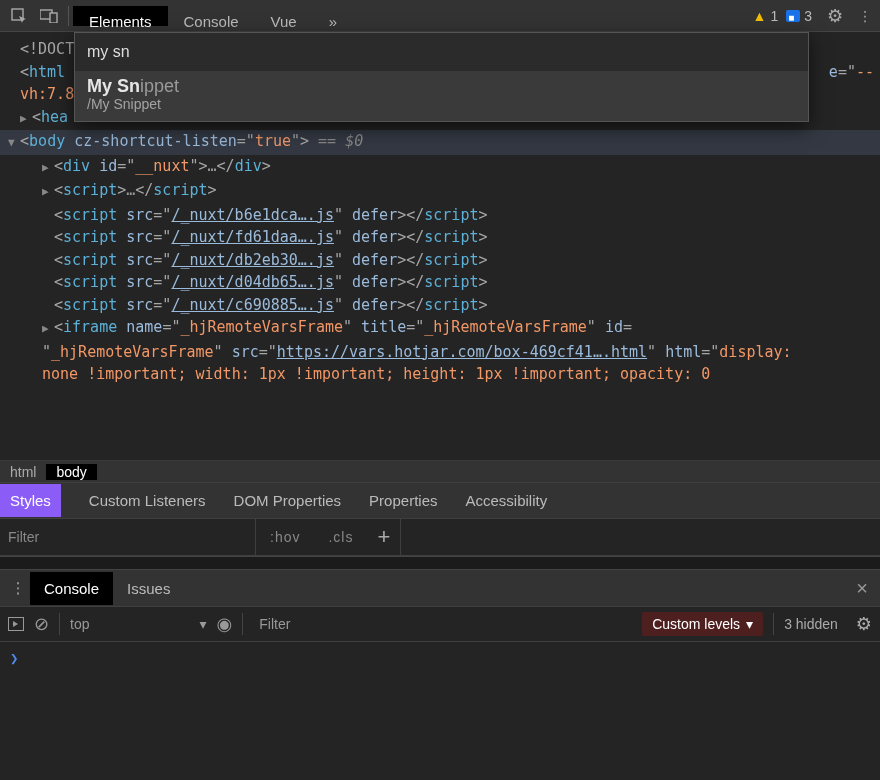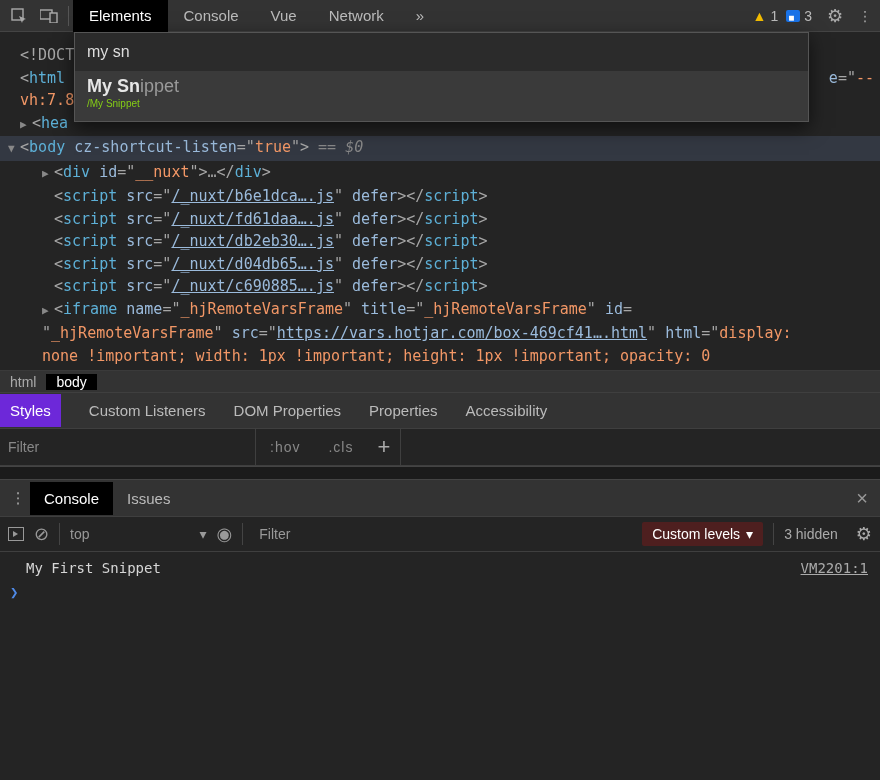--- a/index.html
+++ b/index.html
@@ -22,33 +22,33 @@
     border-bottom: 1px solid #444;
     padding-left: 4px;
     color: #bbb;
   }
   .tabstrip .icon-btn {
     width: 30px; height: 32px;
     display: flex; align-items: center; justify-content: center;
     color: #aaa;
   }
   .tabstrip .divider { width: 1px; height: 20px; background: #555; margin: 0 4px; }
-  .tab { padding: 0 16px; height: 32px; line-height: 32px; font-family: -apple-system, Arial, sans-serif; font-size: 15px; }
+  .tab { padding: 0 16px; height: 20px; line-height: 32px; font-family: -apple-system, Arial, sans-serif; font-size: 15px; }
   .tab.active { background: #000; color: #fff; }
   .spacer { flex: 1; }
   .counter { display: flex; align-items: center; gap: 4px; margin-right: 8px; font-family: -apple-system, Arial, sans-serif; }
   .warn-tri { color: #f4bd00; }
   .err-sq { background: #1a73e8; color: #fff; font-size: 10px; padding: 2px 2px; border-radius: 2px; width:14px; height:12px; }
 
   
   .domtree {
     background: #242424;
-    height: 338px;
+    height: 428px;
     overflow: hidden;
-    padding-top: 12px;
+    padding-top: 6px;
     font-size: 15px;
     position: relative;
   }
   .line { white-space: pre; line-height: 22.5px; padding-left: 20px;}
   .caret { color: #888; display:inline-block; width:12px; font-size:11px;}
   .tag { color: #5db0d7; }
   .attr { color: #9bbbdc; }
   .val { color: #f29766; }
   .srcval { color: #9bbbdc; text-decoration: underline; }
   .punc { color: #a6a6a6; }
@@ -66,21 +66,21 @@
   }
   .crumb { padding: 0 10px; color: #aaa; position:relative; }
   .crumb.active { background: #000; color: #fff; }
 
   
   .subtabs {
     height: 36px; background: #333; border-top: 1px solid #3f3f3f;
     display: flex; align-items: center; gap: 28px; padding: 0 12px;
     font-family: -apple-system, Arial, sans-serif; font-size: 15px; color: #bbb;
   }
-  .subtab.active { background: #6d28d9; color: #fff; padding: 8px 10px; margin-left:-12px;}
+  .subtab.active { background: #8b5cf6; color: #fff; padding: 8px 10px; margin-left:-12px;}
 
   
   .styles-filter {
     height: 38px; background: #242424; border-top: 1px solid #3f3f3f; border-bottom: 1px solid #3f3f3f;
     display: flex; align-items: center;
     font-family: -apple-system, Arial, sans-serif; color: #888;
   }
   .styles-filter .filt-in { flex: 0 0 255px; padding-left: 8px; }
   .styles-filter .sep { width:1px; height:38px; background:#3f3f3f;}
   .styles-filter .hovcls { padding: 0 14px; letter-spacing: 1px; text-align: right;}
@@ -138,21 +138,21 @@
     padding: 10px 12px; color: #ddd; font-size: 16px;
   }
   .cmd-row {
     padding: 6px 12px 8px 12px;
     background: #3a3a3a;
     line-height: 18px;
   }
   .cmd-row .title { color: #e6e6e6; font-size: 18px; }
   .cmd-row .title .hl { font-weight: bold; }
   .cmd-row .title .rest { color: #9a9a9a; font-weight: normal;}
-  .cmd-row .sub { color: #84cc16; font-size: 10px; }
+  .cmd-row .sub { color: #a3a3a3; font-size: 14px; }
 
   svg { display:block; }
 </style>
 </head>
 <body>
 
 <div class="tabstrip sans">
   <div class="icon-btn">
     <svg width="16" height="16" viewBox="0 0 16 16">
         <rect x="1" y="1" width="11" height="11" fill="none" stroke="#aaa" stroke-width="1.4"></rect>
@@ -162,21 +162,20 @@
   <div class="icon-btn">
     <svg width="18" height="14" viewBox="0 0 18 14">
         <rect x="0" y="1" width="12" height="9" fill="none" stroke="#aaa" stroke-width="1.4"></rect>
         <rect x="10" y="4" width="7" height="10" fill="#333" stroke="#aaa" stroke-width="1.4"></rect>
       </svg>
   </div>
   <div class="divider"></div>
   <div class="tab active">Elements</div>
   <div class="tab">Console</div>
   <div class="tab">Vue</div>
-  <div class="tab">Network</div>
   <div class="tab">»</div>
   <div class="spacer"></div>
   <div class="counter">
     <span class="warn-tri">▲</span>
     <span>1</span>
   </div>
   <div class="counter">
     <span class="err-sq">■</span>
     <span>3</span>
   </div>
@@ -187,20 +186,21 @@
 <div class="domtree">
   <div class="line"><span class="punc">&lt;!DOCT</span></div>
   <div class="line"><span class="punc">&lt;</span><span class="tag">html </span><span style="position:absolute; right:6px;"><span class="attr">e</span><span class="punc">="</span><span class="val">--</span></span></div>
   <div class="line"><span class="val">vh:7.88</span></div>
   <div class="line"><span class="caret">▶</span><span class="punc">&lt;</span><span class="tag">hea</span></div>
 
   <div class="line sel-line body-row"><span class="sel-before">⋯ </span><span class="caret" style="color:#888">▼</span><span class="punc">&lt;</span><span class="tag">body</span> <span class="attr">cz-shortcut-listen</span><span class="punc">="</span><span class="val">true</span><span class="punc">"&gt;</span> <span class="eqnode">== $0</span></div>
 
   <div class="line" style="padding-left:42px"><span class="caret">▶</span><span class="punc">&lt;</span><span class="tag">div</span> <span class="attr">id</span><span class="punc">="</span><span class="val">__nuxt</span><span class="punc">"&gt;</span><span class="dots">…</span><span class="punc">&lt;/</span><span class="tag">div</span><span class="punc">&gt;</span></div>
 
+  <div class="line" style="padding-left:42px"><span class="caret">▶</span><span class="punc">&lt;</span><span class="tag">script</span><span class="punc">&gt;</span><span class="dots">…</span><span class="punc">&lt;/</span><span class="tag">script</span><span class="punc">&gt;</span></div>
 
   <div class="line" style="padding-left:54px"><span class="punc">&lt;</span><span class="tag">script</span> <span class="attr">src</span><span class="punc">="</span><span class="srcval">/_nuxt/b6e1dca….js</span><span class="punc">"</span> <span class="attr">defer</span><span class="punc">&gt;&lt;/</span><span class="tag">script</span><span class="punc">&gt;</span></div>
   <div class="line" style="padding-left:54px"><span class="punc">&lt;</span><span class="tag">script</span> <span class="attr">src</span><span class="punc">="</span><span class="srcval">/_nuxt/fd61daa….js</span><span class="punc">"</span> <span class="attr">defer</span><span class="punc">&gt;&lt;/</span><span class="tag">script</span><span class="punc">&gt;</span></div>
   <div class="line" style="padding-left:54px"><span class="punc">&lt;</span><span class="tag">script</span> <span class="attr">src</span><span class="punc">="</span><span class="srcval">/_nuxt/db2eb30….js</span><span class="punc">"</span> <span class="attr">defer</span><span class="punc">&gt;&lt;/</span><span class="tag">script</span><span class="punc">&gt;</span></div>
   <div class="line" style="padding-left:54px"><span class="punc">&lt;</span><span class="tag">script</span> <span class="attr">src</span><span class="punc">="</span><span class="srcval">/_nuxt/d04db65….js</span><span class="punc">"</span> <span class="attr">defer</span><span class="punc">&gt;&lt;/</span><span class="tag">script</span><span class="punc">&gt;</span></div>
   <div class="line" style="padding-left:54px"><span class="punc">&lt;</span><span class="tag">script</span> <span class="attr">src</span><span class="punc">="</span><span class="srcval">/_nuxt/c690885….js</span><span class="punc">"</span> <span class="attr">defer</span><span class="punc">&gt;&lt;/</span><span class="tag">script</span><span class="punc">&gt;</span></div>
 
   <div class="line" style="padding-left:42px"><span class="caret">▶</span><span class="punc">&lt;</span><span class="tag">iframe</span> <span class="attr">name</span><span class="punc">="</span><span class="val">_hjRemoteVarsFrame</span><span class="punc">"</span> <span class="attr">title</span><span class="punc">="</span><span class="val">_hjRemoteVarsFrame</span><span class="punc">"</span> <span class="attr">id</span><span class="punc">=</span></div>
   <div class="line" style="padding-left:42px"><span class="punc">"</span><span class="val">_hjRemoteVarsFrame</span><span class="punc">"</span> <span class="attr">src</span><span class="punc">="</span><span class="srcval">https://vars.hotjar.com/box-469cf41….html</span><span class="punc">"</span> <span class="attr">html</span><span class="punc">="</span><span class="val">display: </span></div>
   <div class="line" style="padding-left:42px"><span class="val">none !important; width: 1px !important; height: 1px !important; opacity: 0</span></div>
@@ -256,24 +256,20 @@
   <div class="levels">
       <span>Custom levels</span>
       <span>▾</span>
     </div>
   <div class="sep"></div>
   <div class="hidden-n">3 hidden</div>
   <div class="gear">⚙</div>
 </div>
 
 <div class="console-body">
-  <div class="console-row">
-    <div class="msg">My First Snippet</div>
-    <div class="src">VM2201:1</div>
-  </div>
   <div class="prompt">❯</div>
 </div>
 
 <div class="cmdmenu">
   <div class="cmd-input">my sn</div>
   <div class="cmd-row">
     <div class="title"><span class="hl">My Sn</span><span class="rest">ippet</span></div>
     <div class="sub">/My Snippet</div>
   </div>
 </div>

